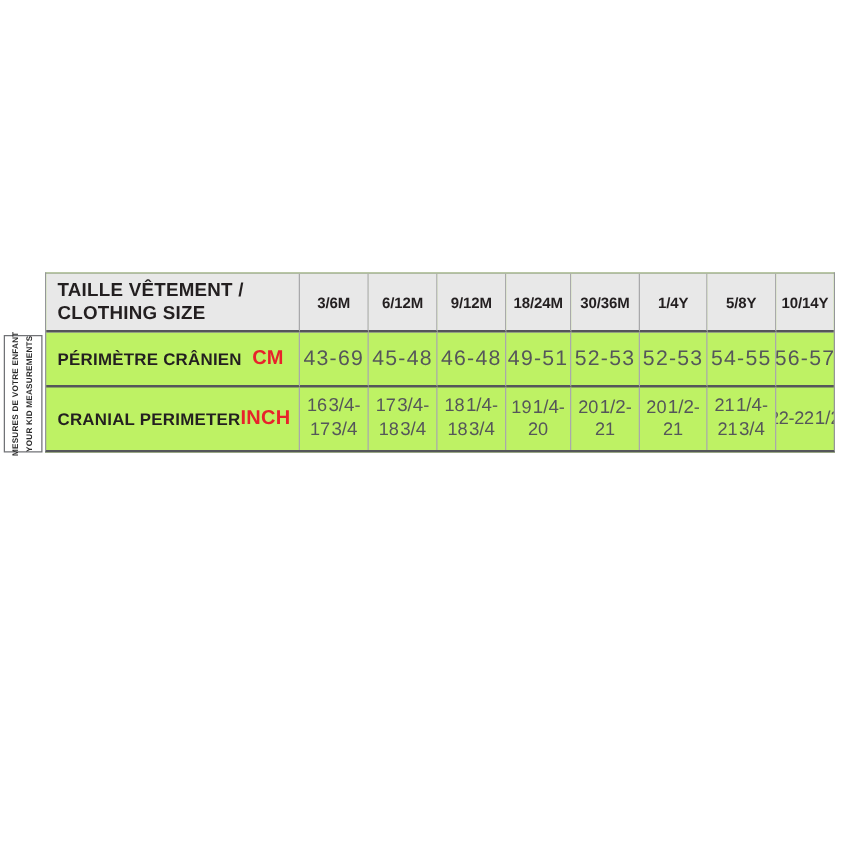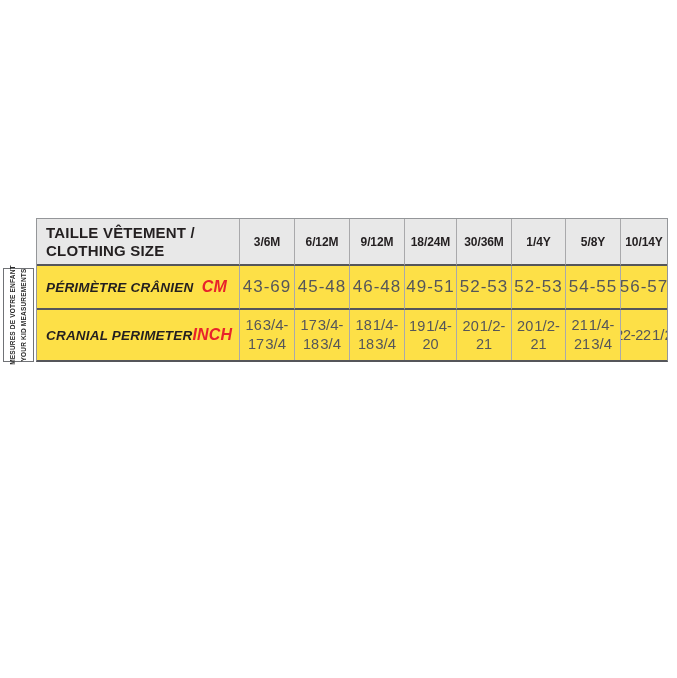--- a/index.html
+++ b/index.html
@@ -14,21 +14,21 @@
 
   
   .size-table {
     position: absolute;
     left: 36px; top: 218px;
     display: grid;
     grid-template-columns: 203px 55px 55px 55px 52px 55px 54px 55px 46px;
     grid-template-rows: 47px 44px 50px;
     border: 1px solid #949699;
     border-bottom: 2px solid #55565a;
-    background: #fde047;
+    background: #bef264;
   }
   .cell {
     box-sizing: border-box;
     border-right: 1px solid #a9a9ab;
     border-bottom: 2px solid #55565a;
     display: flex;
     align-items: center;
     justify-content: center;
     overflow: hidden;
   }
@@ -50,21 +50,20 @@
   .col-head {
     font-weight: bold;
     font-size: 12px;
     color: #231f20;
     letter-spacing: -0.1px;
   }
 
   .rowlab {
     justify-content: space-between;
     padding: 0 12px 0 9px;
-    font-style: italic;
   }
   .rowlab .rl {
     font-weight: bold;
     font-size: 13.5px;
     color: #231f20;
     letter-spacing: 0.2px;
     white-space: nowrap;
   }
   .rowlab .unit {
     font-weight: bold;

